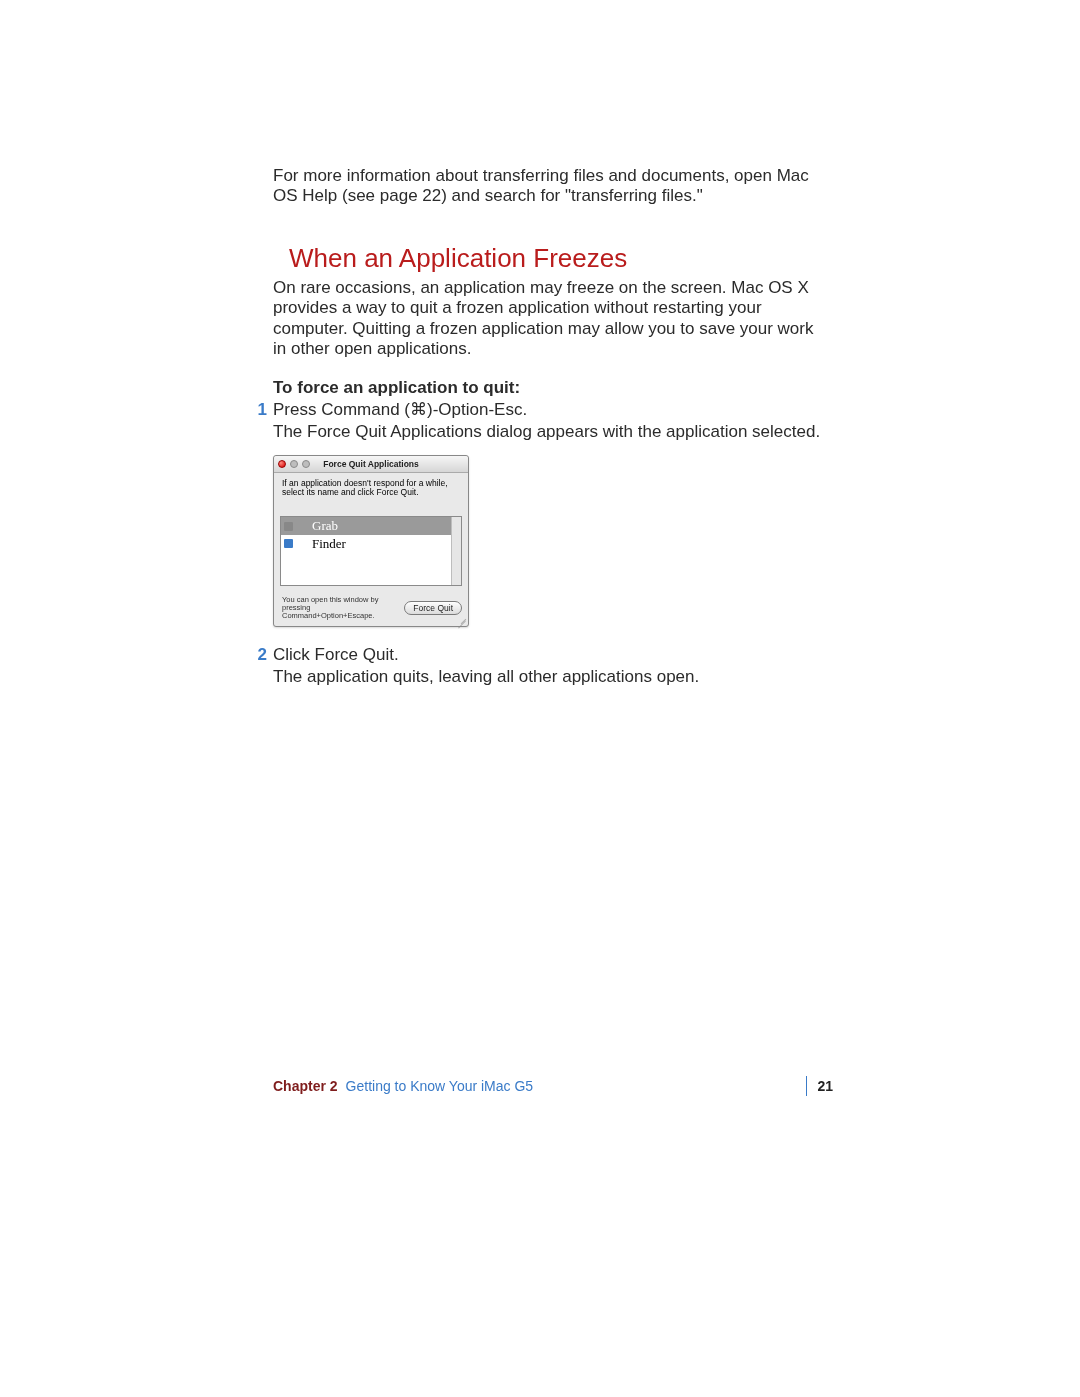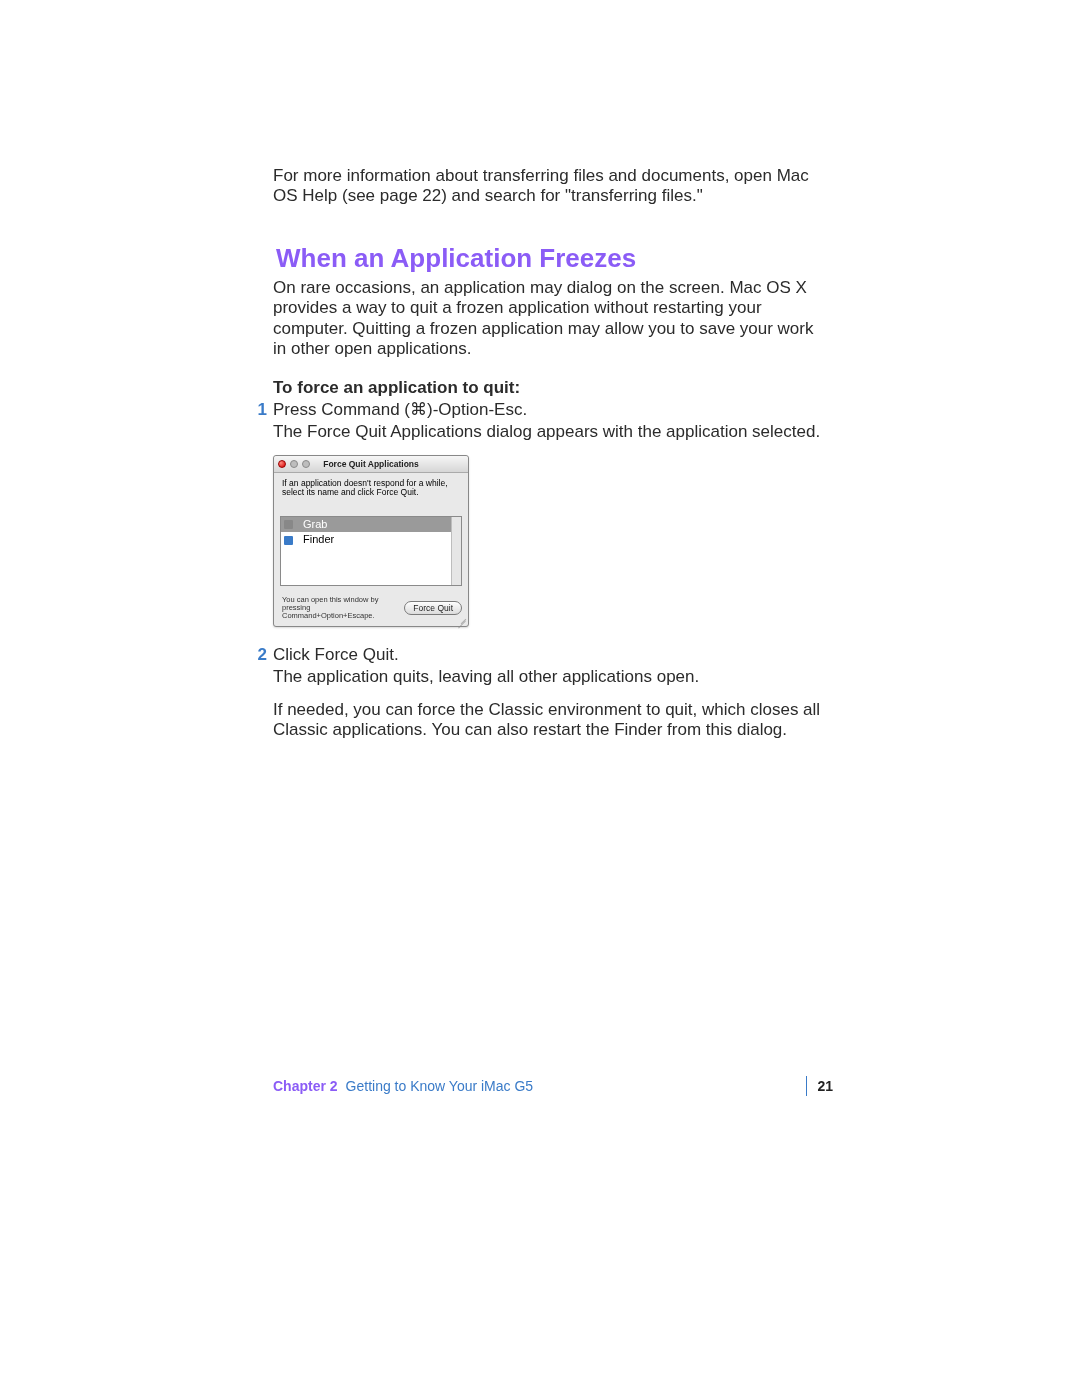--- a/index.html
+++ b/index.html
@@ -22,24 +22,24 @@
     left: 273px;
     top: 166px;
     width: 560px;
     font-size: 17px;
     line-height: 1.2;
   }
   .content p {
     margin: 0 12px 12px 0;
   }
   h2.section {
-    color: #8b5cf6;
-    font-weight: 700;
+    color: #b91c1c;
+    font-weight: 400;
     font-size: 26px;
-    margin: 36px 0 4px 3px;
+    margin: 36px 0 4px 16px;
     letter-spacing: 0;
   }
   .subhead {
     font-weight: 700;
     margin-top: 18px;
     margin-bottom: 2px;
   }
   .num-row {
     display: flex;
     margin-bottom: 2px;
@@ -118,22 +118,23 @@
     background: #fff;
     border: 1px solid #8a8a8a;
     height: 68px;
     overflow: hidden;
     position: relative;
   }
   .listbox .item {
     display: flex;
     align-items: center;
     padding: 1px 3px;
-    font-size: 11px;
-    gap: 10px;
+    font-size: 13px;
+    gap: 19px;
+    font-family: Liberation Serif, serif;
   }
   .listbox .item.sel {
     background: #9a9a9a;
     color: #fff;
   }
   .appicon {
     width: 9px; height: 9px;
     background: #888;
     display: inline-block;
     border-radius: 1px;
@@ -179,41 +180,41 @@
   .resize::after  { right: 0; bottom: 0; width: 10px; height: 1px; transform: rotate(-45deg); }
   .footer {
     position: absolute;
     left: 273px;
     top: 1076px;
     width: 560px;
     font-size: 14px;
     display: flex;
     align-items: center;
   }
-  .footer .chap { font-weight: 700; color: #8b5cf6; margin-right: 8px; }
+  .footer .chap { font-weight: 700; color: #7f1d1d; margin-right: 8px; }
   .footer .chapname { color: #3a7bc8; font-weight: 400; }
   .footer .spacer { flex: 1; }
   .footer .bar {
     width: 1px;
     height: 20px;
     background: #3a7bc8;
     margin: 0 10px;
   }
   .footer .pg { font-weight: 700; color: #222; }
 </style>
 </head>
 <body>
 
 <div class="page">
   <div class="content">
 
     <p>For more information about transferring files and documents, open Mac OS Help (see page 22) and search for "transferring files."</p>
 
     <h2 class="section">When an Application Freezes</h2>
-    <p>On rare occasions, an application may dialog on the screen. Mac OS X provides a way to quit a frozen application without restarting your computer. Quitting a frozen application may allow you to save your work in other open applications.</p>
+    <p>On rare occasions, an application may freeze on the screen. Mac OS X provides a way to quit a frozen application without restarting your computer. Quitting a frozen application may allow you to save your work in other open applications.</p>
 
     <div class="subhead">To force an application to quit:</div>
 
     <div class="num-row">
       <div class="num">1</div>
       <div class="num-body">Press Command (⌘)-Option-Esc.</div>
     </div>
     <p class="para-after">The Force Quit Applications dialog appears with the application selected.</p>
 
     <div class="dialog">
@@ -243,21 +244,20 @@
       </div>
       <div class="resize"></div>
     </div>
 
     <div class="num-row">
       <div class="num">2</div>
       <div class="num-body">Click Force Quit.</div>
     </div>
     <p class="para-after">The application quits, leaving all other applications open.</p>
 
-    <p>If needed, you can force the Classic environment to quit, which closes all Classic applications. You can also restart the Finder from this dialog.</p>
   </div>
 
   <div class="footer">
     <span class="chap">Chapter 2</span>
     <span class="chapname">Getting to Know Your iMac G5</span>
     <span class="spacer"></span>
     <span class="bar"></span>
     <span class="pg">21</span>
   </div>
 </div>

